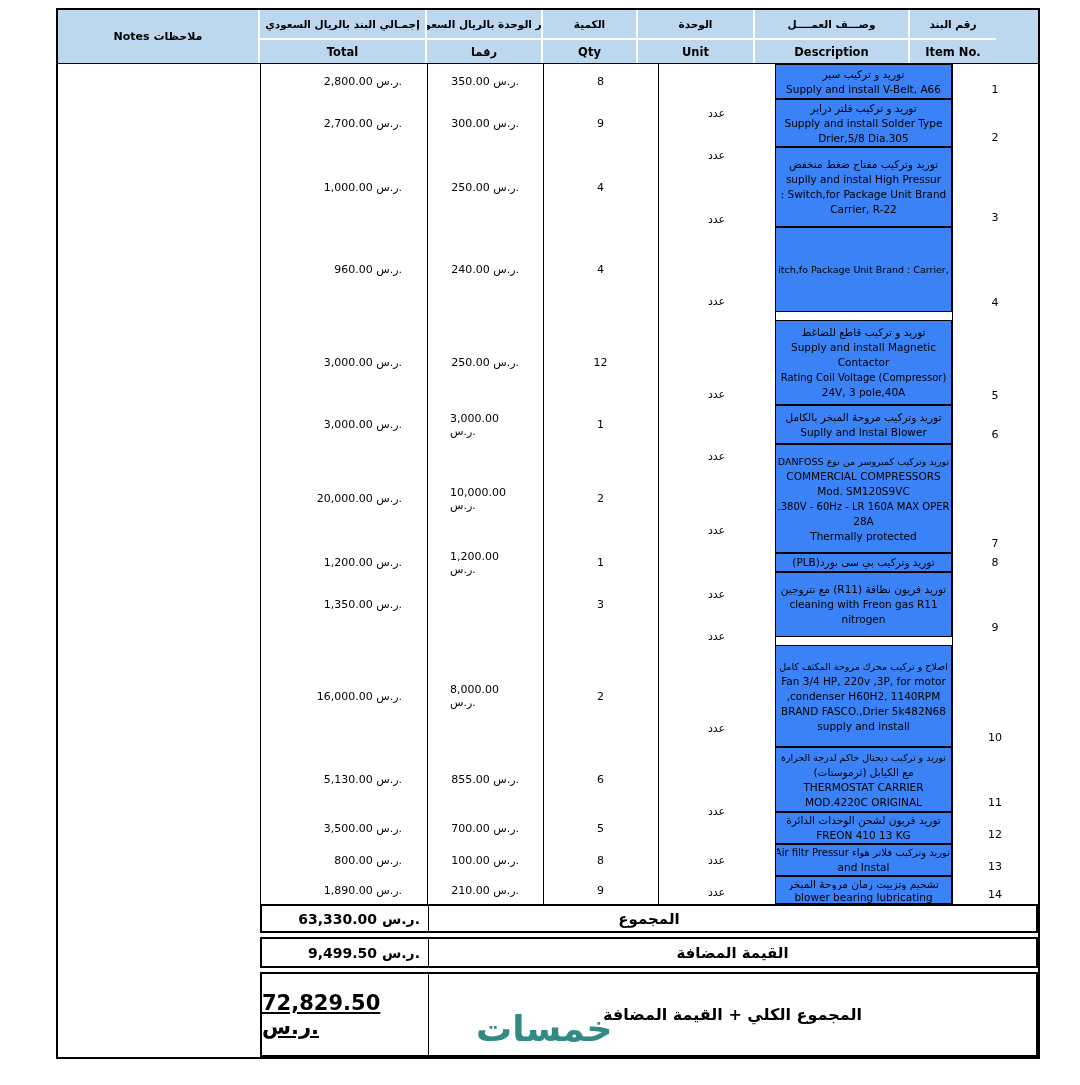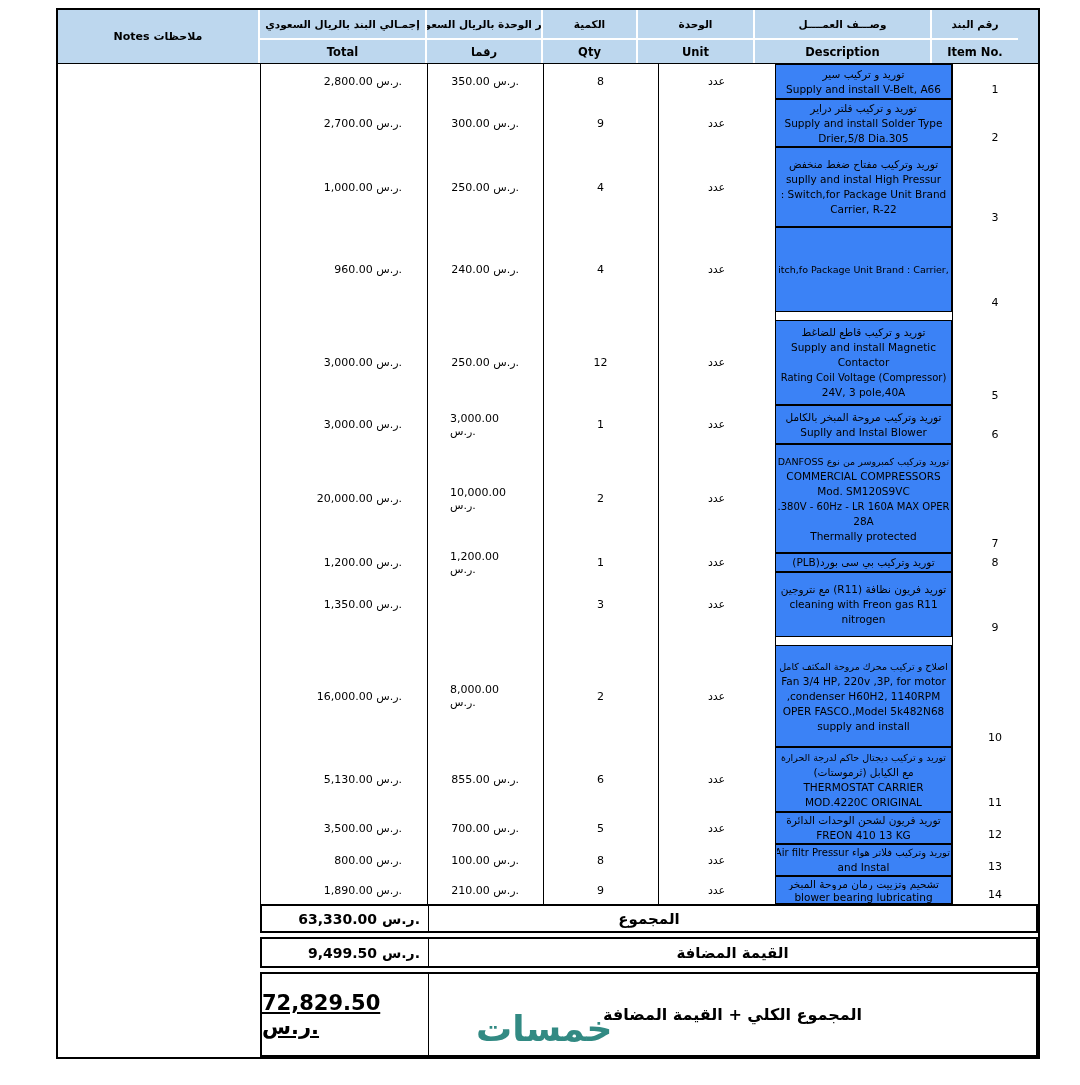--- a/index.html
+++ b/index.html
@@ -12,31 +12,31 @@
 
   
   .thead { display:flex; height:54px; background:#BDD7EE; border-bottom:1px solid #000; }
   .hcell { border-right:2px solid #fff; display:flex; flex-direction:column; overflow:hidden; }
   .hcell:last-child { border-right:none; }
   .notes-h { flex-direction:row; align-items:center; justify-content:center; font-weight:bold; font-size:11px; }
   .h-top { height:30px; border-bottom:2px solid #fff; display:flex; align-items:center; justify-content:center;
            font-weight:bold; font-size:10.5px; white-space:nowrap; }
   .h-bot { flex:1; display:flex; align-items:center; justify-content:center; font-weight:bold; font-size:11.5px; white-space:nowrap;text-align:center; }
   .w-notes{width:202px} .w-total{width:167px} .w-price{width:116px}
-  .w-qty{width:95px}  .w-unit{width:117px}  .w-desc{width:177px} .w-item{width:86px}
+  .w-qty{width:95px}  .w-unit{width:117px}  .w-desc{width:155px} .w-item{width:86px}
 
   
   .tbody { position:relative; width:100%; }
   .vline { position:absolute; top:0; bottom:0; width:1px; background:#000; z-index:0; }
   .row { position:relative; width:100%; }
   .cell { position:absolute; top:0; height:100%; font-size:11px; }
   .cell.total { left:202px; width:167px; display:flex; align-items:center; justify-content:flex-end; padding-right:25px; }
   .cell.price { left:353px; width:116px; display:flex; align-items:center; justify-content:flex-end; padding-right:8px;padding-left:39px; }
   .cell.qty   { left:485px; width:115px; display:flex; align-items:center; justify-content:center; }
-  .cell.unit  { left:600px; width:117px; display:flex; align-items:center; justify-content:center; }
+  .cell.unit  { left:600px; width:117px; display:flex; align-items:center; justify-content:center;margin-top:32px; }
   .cell.desc  { left:717px; width:177px; border:1px solid #000; background:#3b82f6; z-index:1;
                 display:flex; flex-direction:column; align-items:center; justify-content:center;
                 text-align:center; overflow:hidden; padding:0 1px; }
   .dline { width:100%; white-space:nowrap; overflow:hidden; font-size:10.5px; line-height:15px; }
   .cell.itemno { left:894px; width:86px; display:flex; align-items:flex-end; justify-content:center; padding-bottom:3px; }
 
   
   .tfoot { width:100%; }
   .fbox { margin-left:202px; width:778px; border:2px solid #000; display:flex; position:relative; background:#fff; }
   .fbox + .fbox { margin-top:4px; }
@@ -204,21 +204,21 @@
         </div>
         <div class="row" style="height: 102px;">
           <div class="cell total">16,000.00 ر.س.</div>
           <div class="cell price">8,000.00 ر.س.</div>
           <div class="cell qty">2</div>
           <div class="cell unit">عدد</div>
           <div class="cell desc">
             <div class="dline" dir="auto" style="font-size: 9.5px;">اصلاح و تركيب محرك مروحة المكثف كامل</div>
             <div class="dline" dir="auto">Fan 3/4 HP, 220v ,3P, for motor</div>
             <div class="dline" dir="auto">,condenser H60H2, 1140RPM</div>
-            <div class="dline" dir="auto">OPER FASCO.,Model 5k482N68</div>
+            <div class="dline" dir="auto">BRAND FASCO.,Drier 5k482N68</div>
             <div class="dline" dir="auto">supply and install</div>
           </div>
           <div class="cell itemno">10</div>
         </div>
         <div class="row" style="height: 65px;">
           <div class="cell total">5,130.00 ر.س.</div>
           <div class="cell price">855.00 ر.س.</div>
           <div class="cell qty">6</div>
           <div class="cell unit">عدد</div>
           <div class="cell desc">

